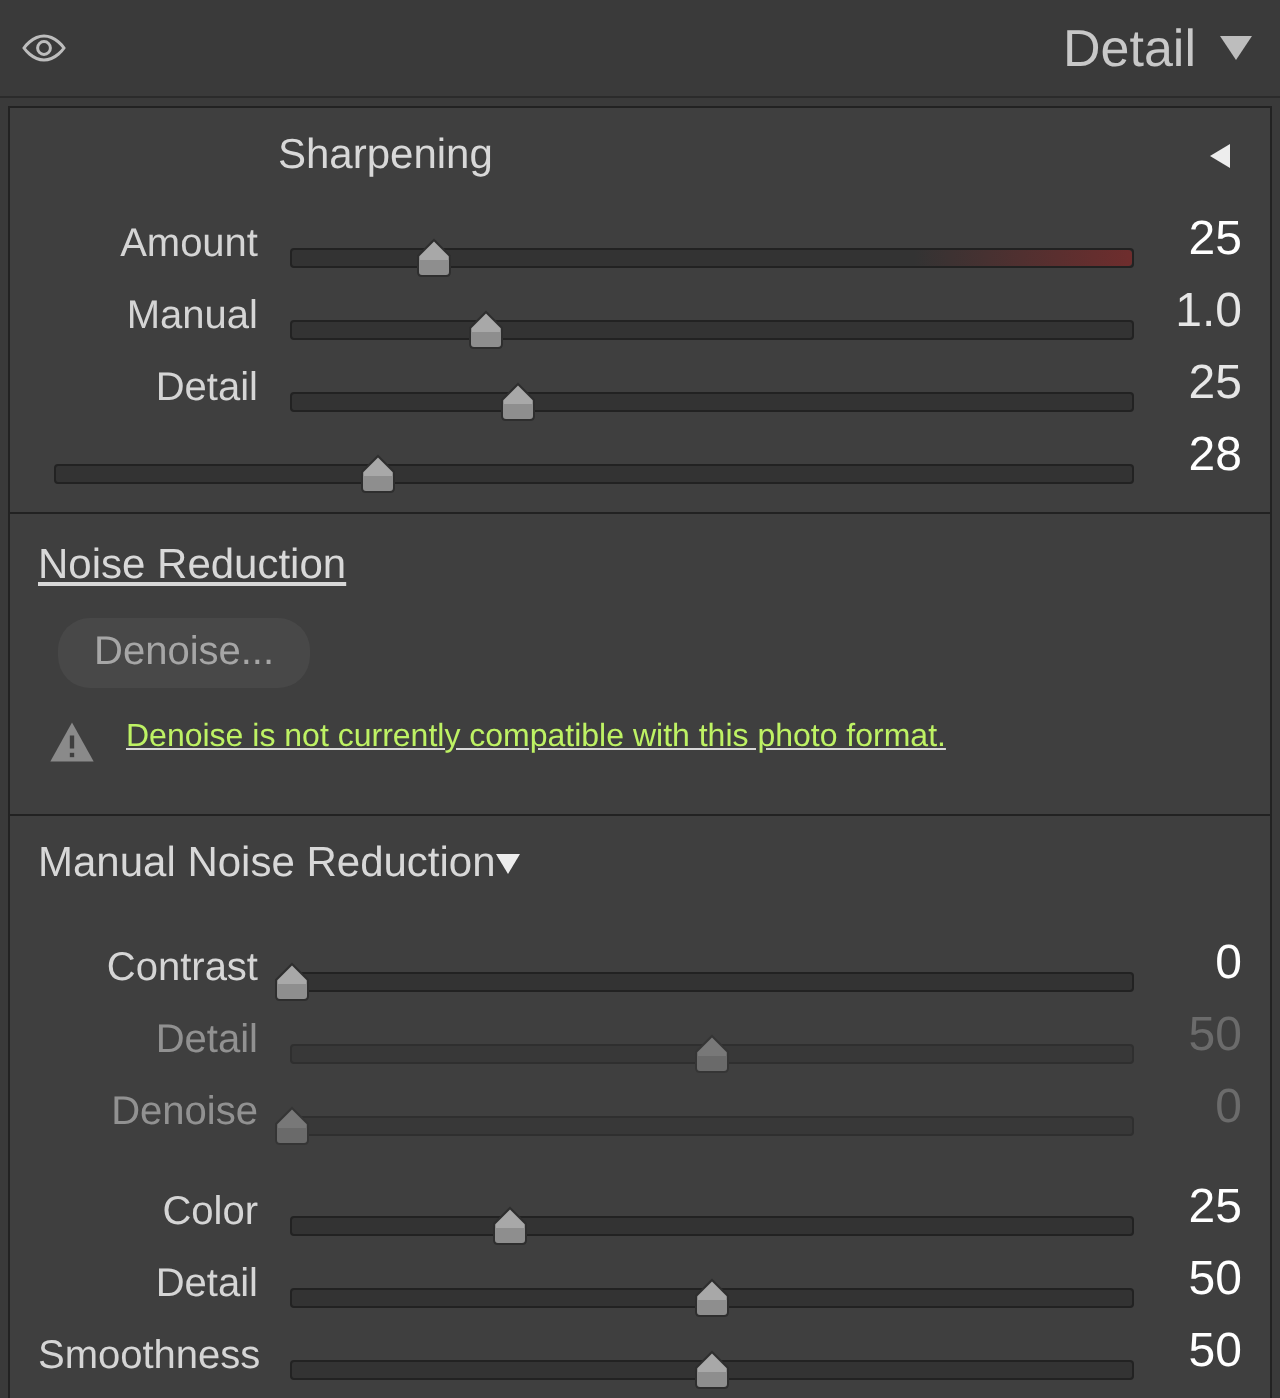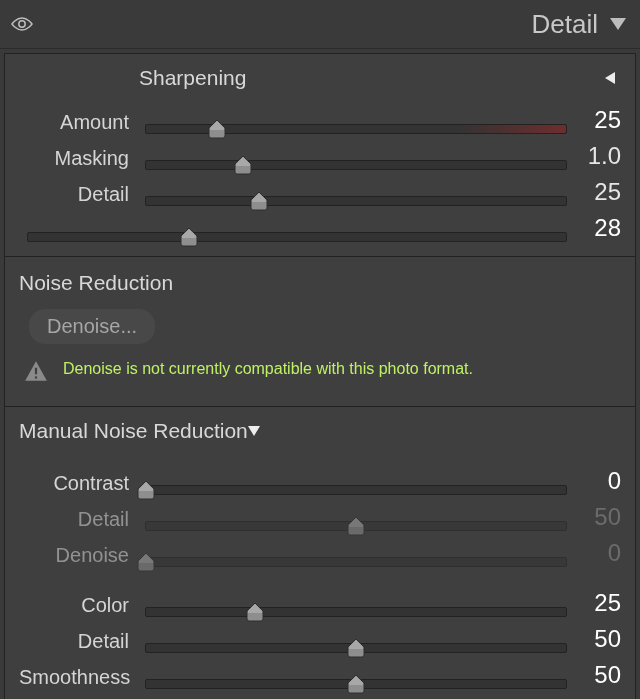--- a/index.html
+++ b/index.html
@@ -98,20 +98,21 @@
     width:46px;
     text-align:right;
     font-size:24px;
     color:#e6e6e6;
     flex:none;
   }
   .slider-value.bright{ color:#fff; }
   .slider-value.dim{ color:#8f8f8f; }
   .noise-section {
     padding:14px 14px 18px 14px;
+    text-decoration:underline;
   }
   .noise-title{
     font-size:21px;
     color:#d8d8d8;
     margin-bottom:14px;
   }
   .denoise-btn{
     display:inline-block;
     background:#4a4a4a;
     color:#b8b8b8;
@@ -178,21 +179,21 @@
             <div class="slider-thumb" style="left: 17%;">
               <svg width="20" height="22" viewBox="0 0 20 22">
                 <path d="M10 2 L18 10 L18 18 Q18 20 16 20 L4 20 Q2 20 2 18 L2 10 Z" fill="#8e8e8e" stroke="#2e2e2e" stroke-width="1"></path>
                 <path d="M10 3 L17 10 L17 12 L3 12 L3 10 Z" fill="#a8a8a8"></path>
               </svg>
             </div>
           </div>
           <div class="slider-value bright">25</div>
         </div>
         <div class="slider-row">
-          <div class="slider-label">Masking</div>
+          <div class="slider-label">Manual</div>
           <div class="slider-track">
             <div class="slider-thumb" style="left: 23%;">
               <svg width="20" height="22" viewBox="0 0 20 22">
                 <path d="M10 2 L18 10 L18 18 Q18 20 16 20 L4 20 Q2 20 2 18 L2 10 Z" fill="#8e8e8e" stroke="#2e2e2e" stroke-width="1"></path>
                 <path d="M10 3 L17 10 L17 12 L3 12 L3 10 Z" fill="#a8a8a8"></path>
               </svg>
             </div>
           </div>
           <div class="slider-value">1.0</div>
         </div>

